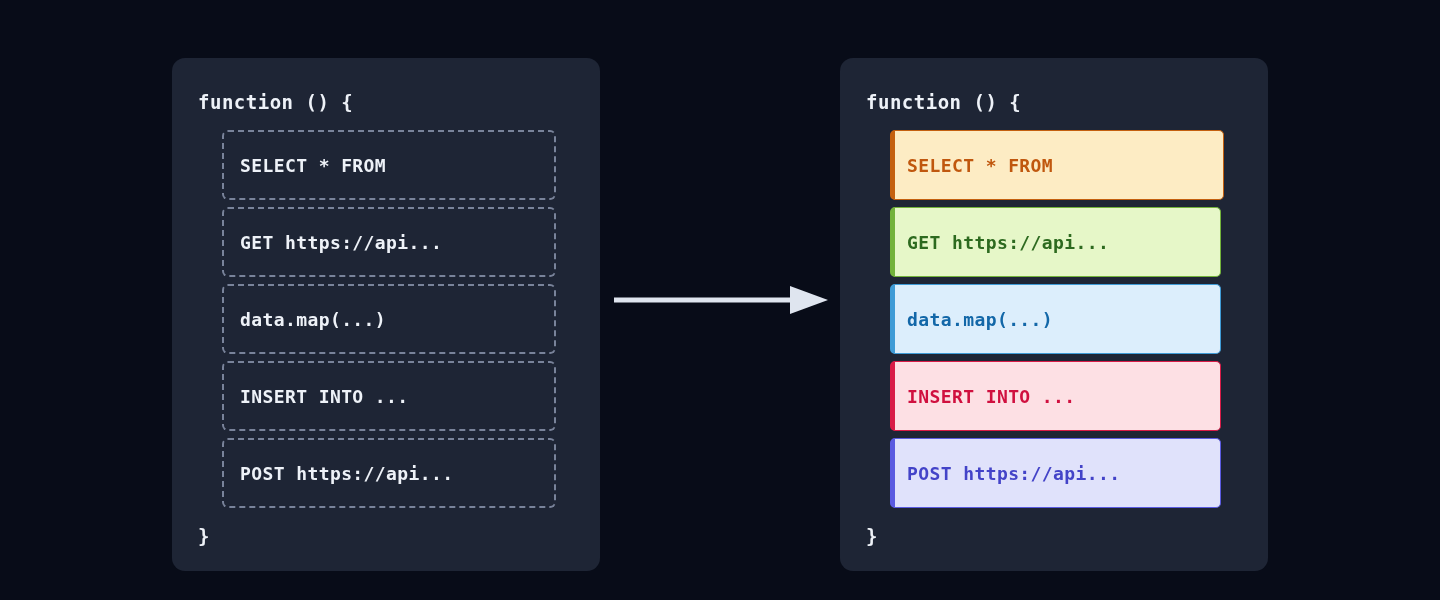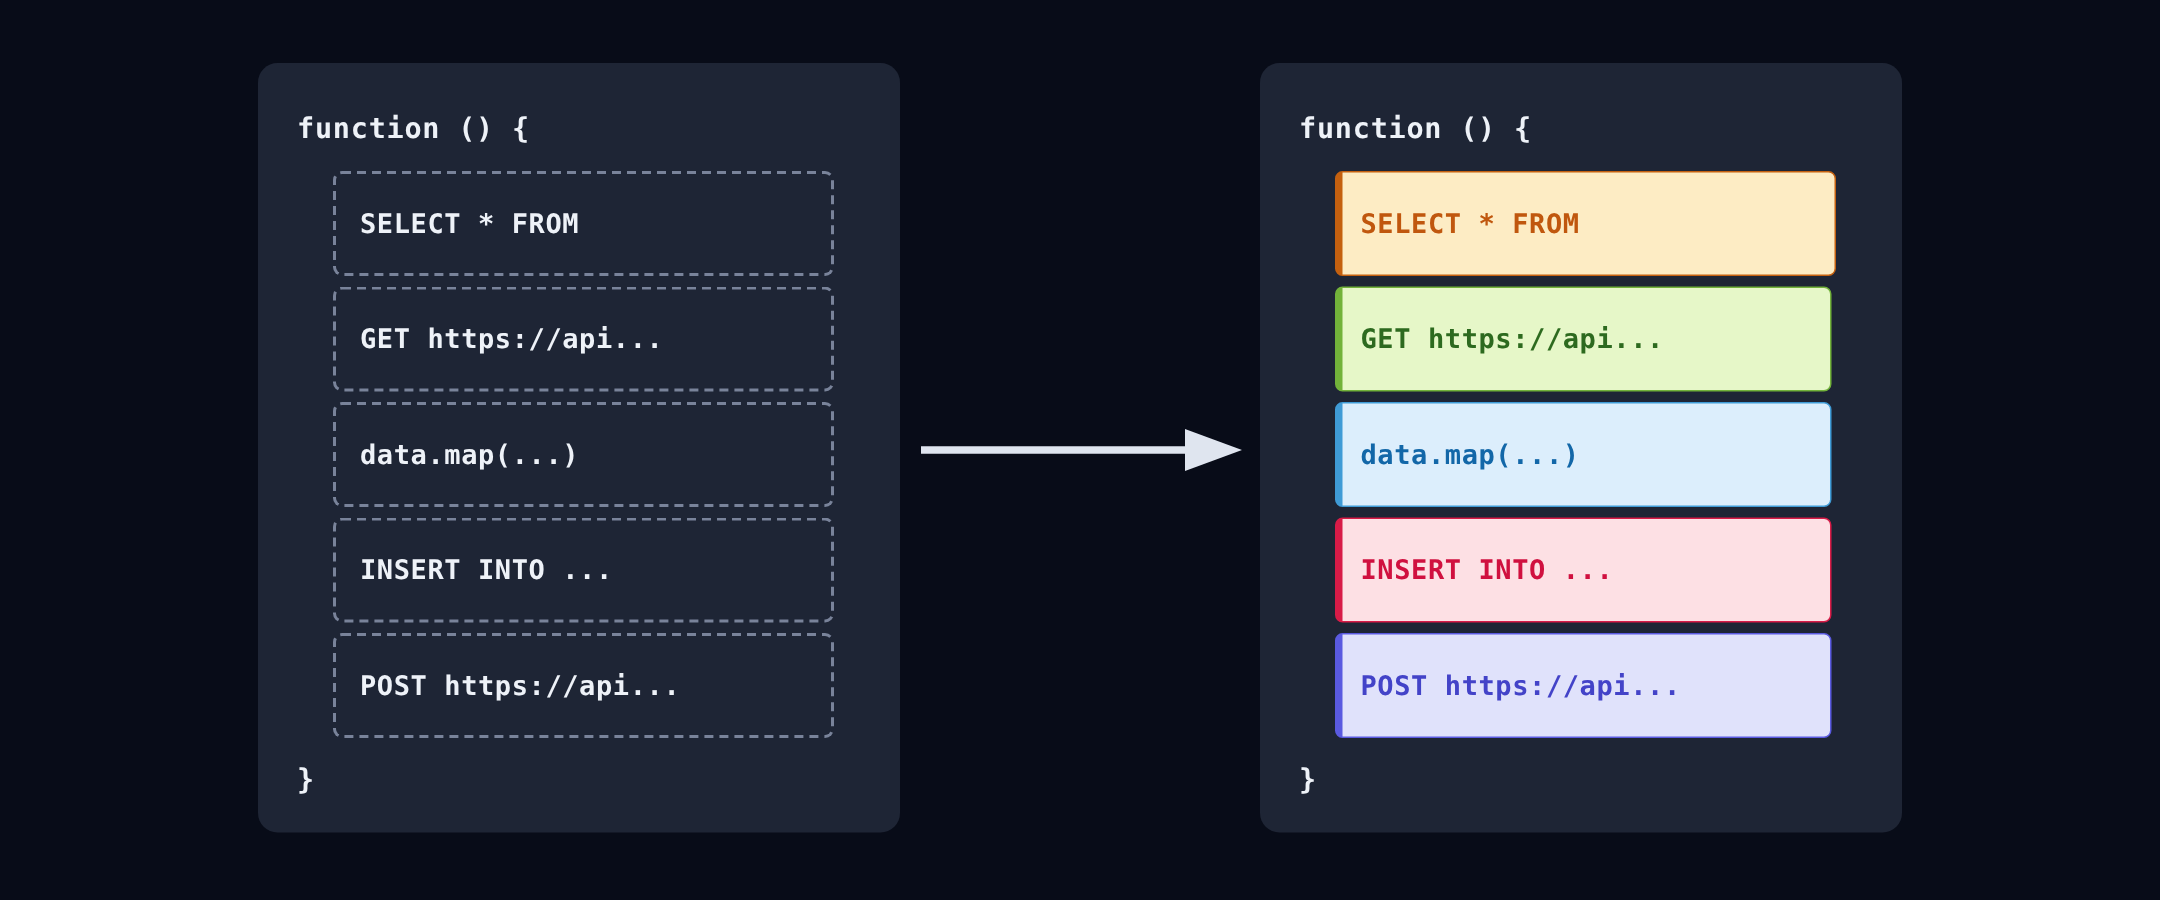--- a/index.html
+++ b/index.html
@@ -19,20 +19,21 @@
     position: absolute;
     inset: 0;
   }
 
   
   .card {
     position: absolute;
     background: #1e2535;
     border-radius: 13px;
     box-sizing: border-box;
+    margin-top: 16px;
   }
   .card-left  { left: 172px; top: 42px; width: 428px; height: 513px; }
   .card-right { left: 840px; top: 42px; width: 428px; height: 513px; }
 
   .fn-open, .fn-close {
     position: absolute;
     left: 26px;
     color: #eef2f8;
     font-size: 19px;
     font-weight: bold;

